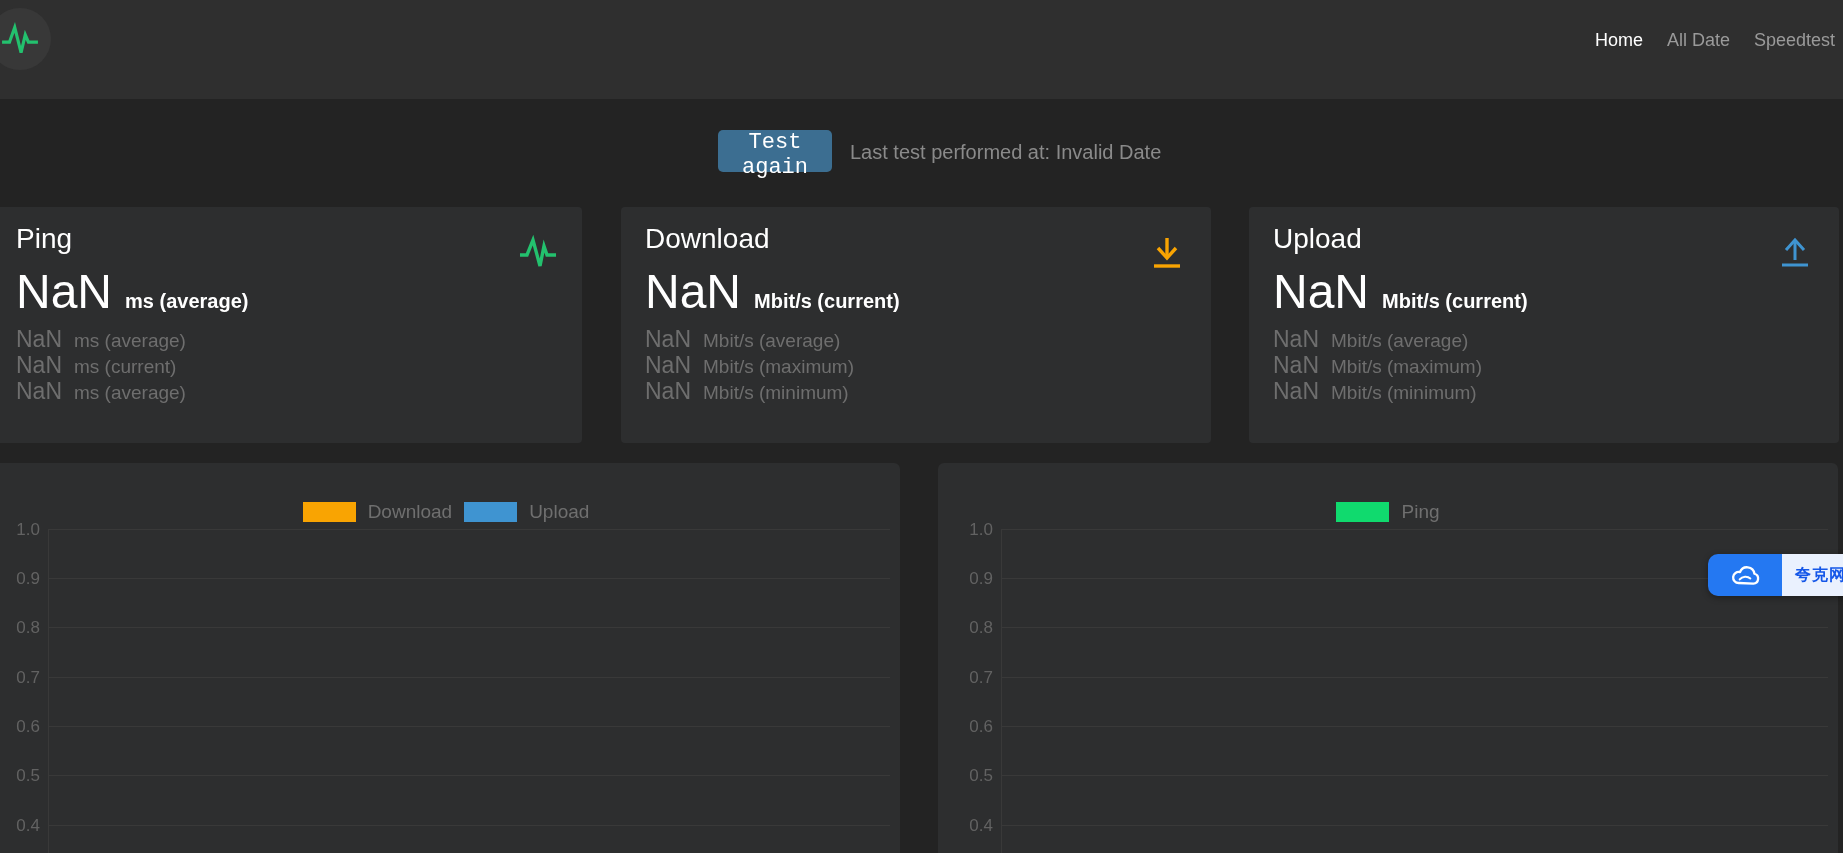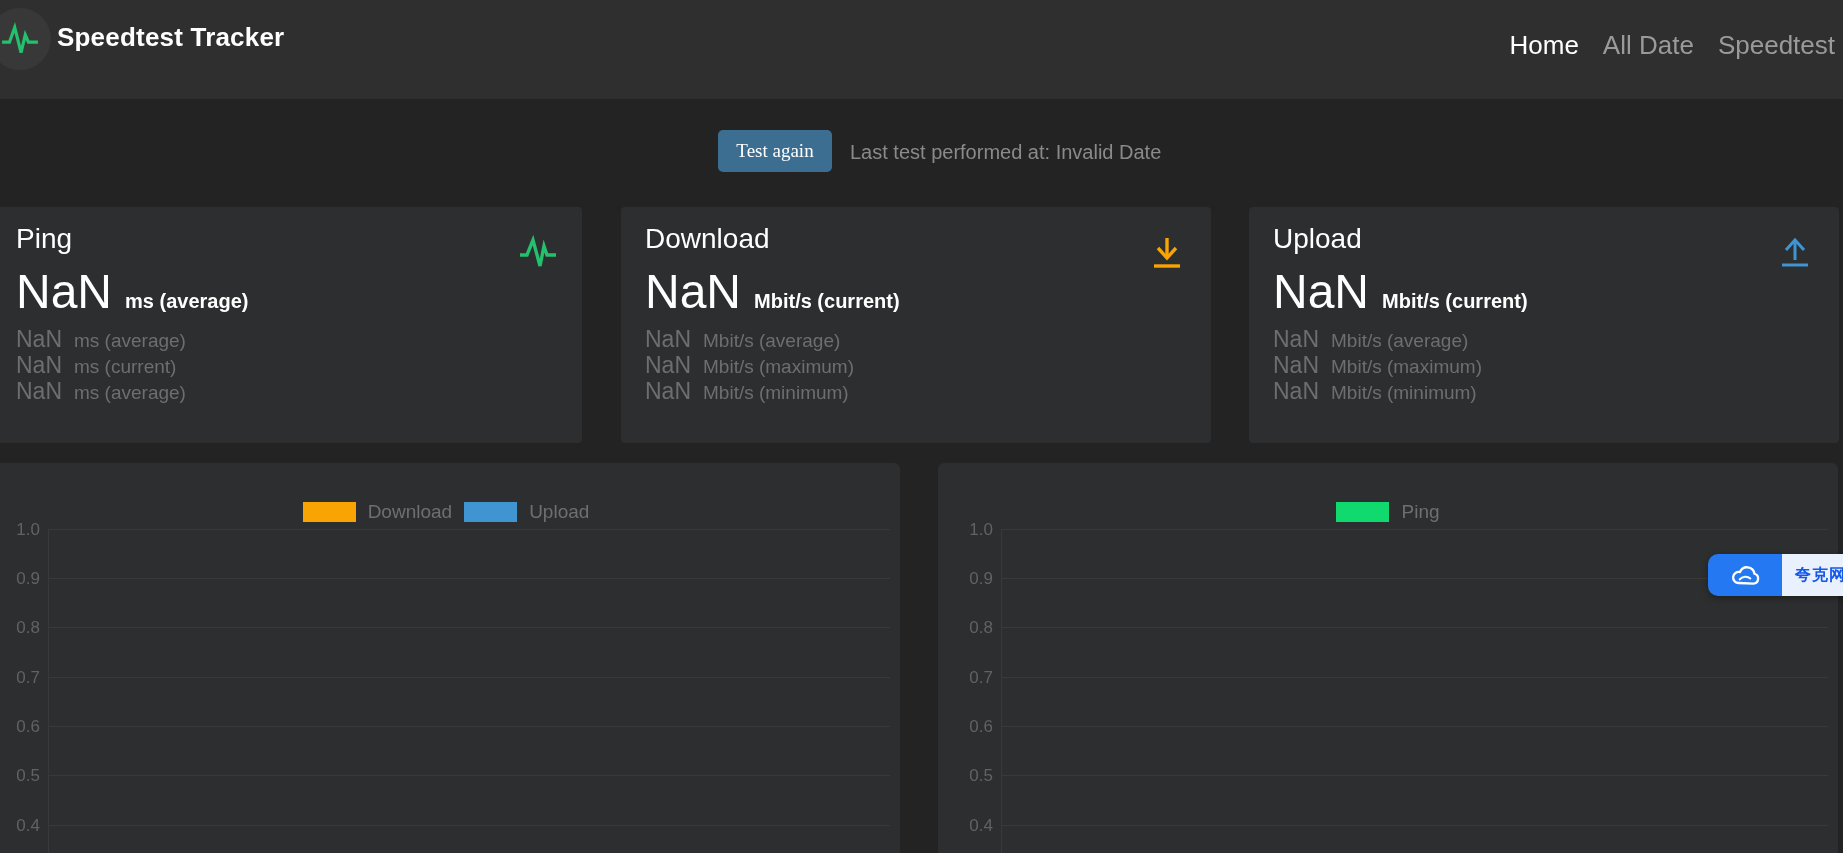--- a/index.html
+++ b/index.html
@@ -22,27 +22,27 @@
     display:flex; align-items:center; justify-content:center;
   }
   .brand-title {
     position:absolute; left:57px; top:22px;
     font-size:26px; font-weight:600; color:#ffffff; letter-spacing:0.2px;
   }
   .nav-links {
     position:absolute; right:8px; top:30px;
     display:flex; gap:24px; align-items:center;
   }
-  .nav-link { font-size:26px; color:#9a9a9a; cursor:pointer; }
+  .nav-link { font-size:18px; color:#9a9a9a; cursor:pointer; }
   .nav-link.active { color:#ffffff; }
   
   .hero-button {
     position:absolute; left:718px; top:130px; width:114px; height:42px;
     background:#3c6e91; color:#fff; border:none; border-radius:5px;
-    font-size:19px; font-family:Liberation Serif, serif; cursor:pointer;
+    font-size:22px; font-family:Liberation Mono, monospace; cursor:pointer;
   }
   .hero-status {
     position:absolute; left:850px; top:141px;
     font-size:20px; color:#8a8a8a;
   }
   
   .card {
     position:absolute; top:207px; height:236px; width:590px;
     background:#2d2e2f; border-radius:4px;
   }
@@ -104,21 +104,20 @@
 </style>
 </head>
 <body>
 
 <div class="navbar">
   <div class="brand-circle">
     <svg width="38" height="34" viewBox="0 0 36 32">
       <polyline points="1,19 8,19 13,5 19,29 23,12 26,19 35,19" fill="none" stroke-width="3" stroke="#23c16e"></polyline>
     </svg>
   </div>
-  <div class="brand-title">Speedtest Tracker</div>
   <div class="nav-links">
     <span class="nav-link active">Home</span>
     <span class="nav-link">All Date</span>
     <span class="nav-link">Speedtest</span>
   </div>
 </div>
 
 <button class="hero-button">Test again</button>
 <div class="hero-status">Last test performed at: Invalid Date</div>
 

